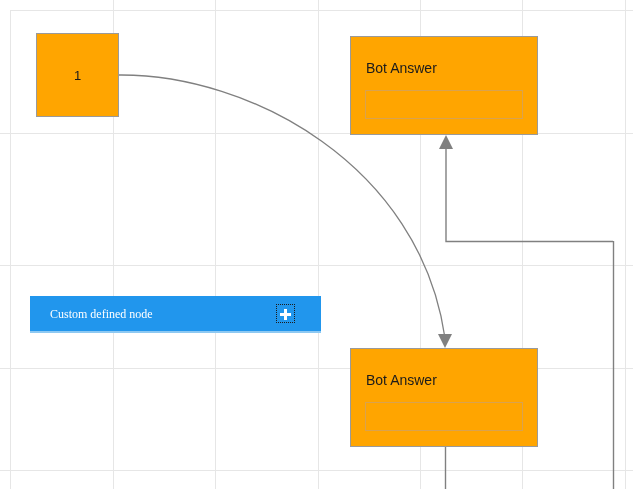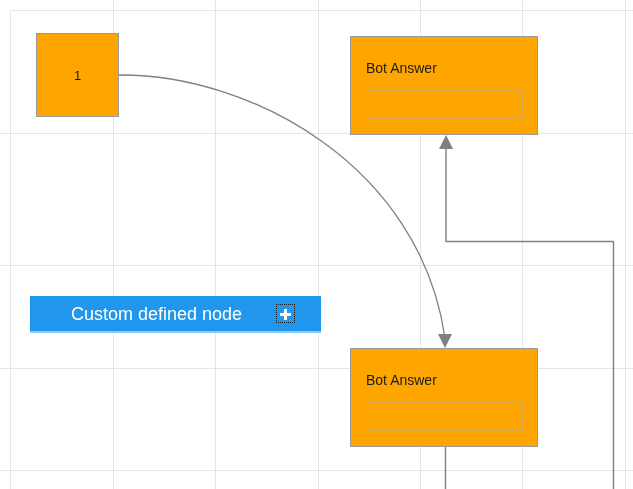--- a/index.html
+++ b/index.html
@@ -95,24 +95,25 @@
     border: none;
     box-shadow: 0 2px 0 0 #8ec9f2;
     display: flex;
     align-items: center;
     padding: 0;
     box-sizing: border-box;
     cursor: pointer;
   }
   .custom-node-label {
     color: #ffffff;
-    font-size: 18px;
-    margin-left: 41px;
+    font-size: 12px;
+    margin-left: 20px;
     line-height: 1;
     white-space: nowrap;
+    font-family: Liberation Serif, serif;
   }
   .custom-node-plus {
     position: absolute;
     right: 26px;
     top: 8px;
     width: 19px;
     height: 19px;
     border: 1px dotted #1c1c1c;
     box-sizing: border-box;
     display: flex;

